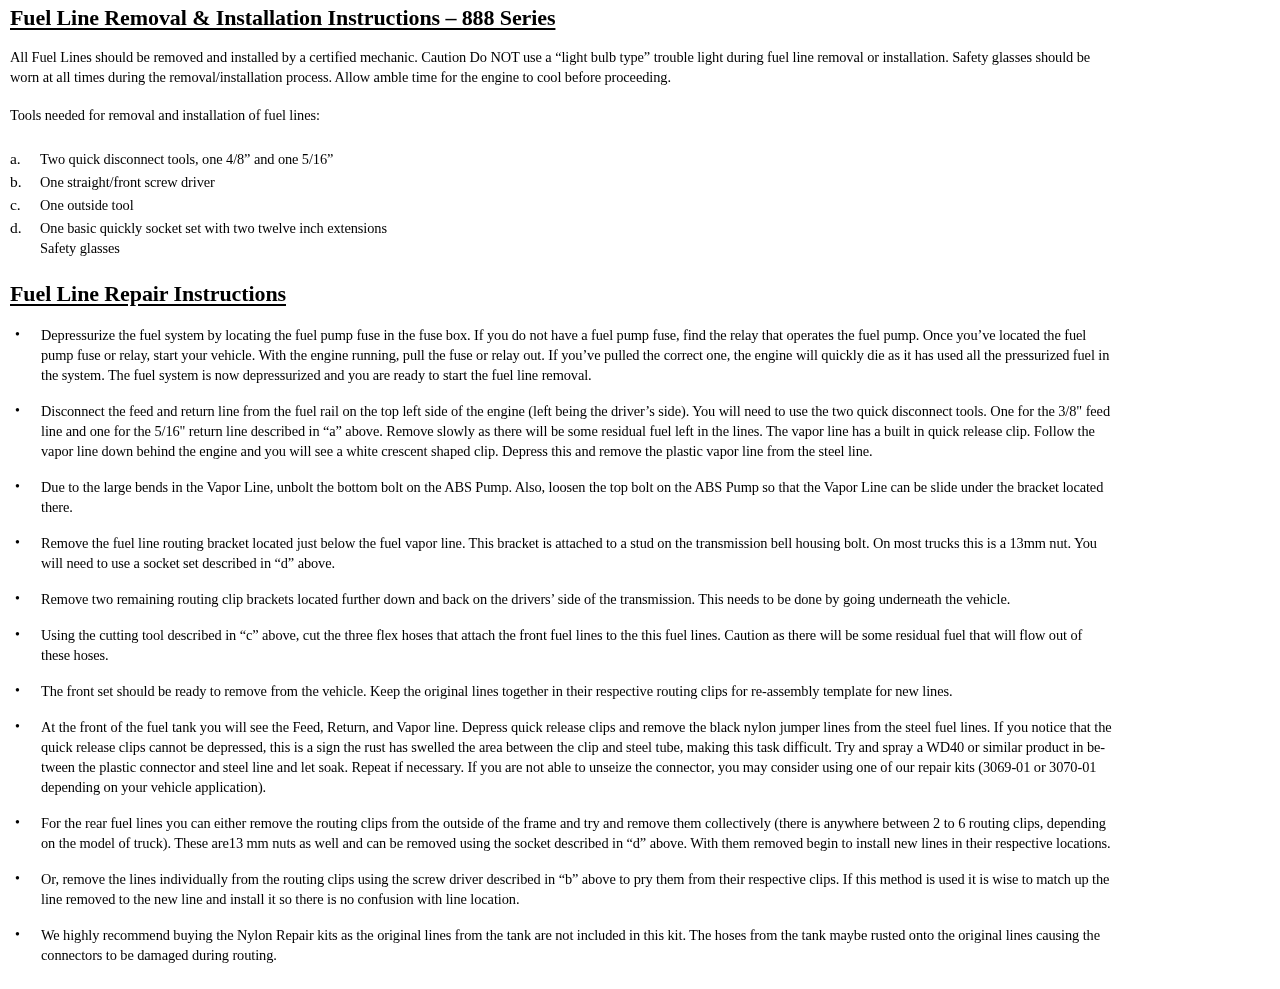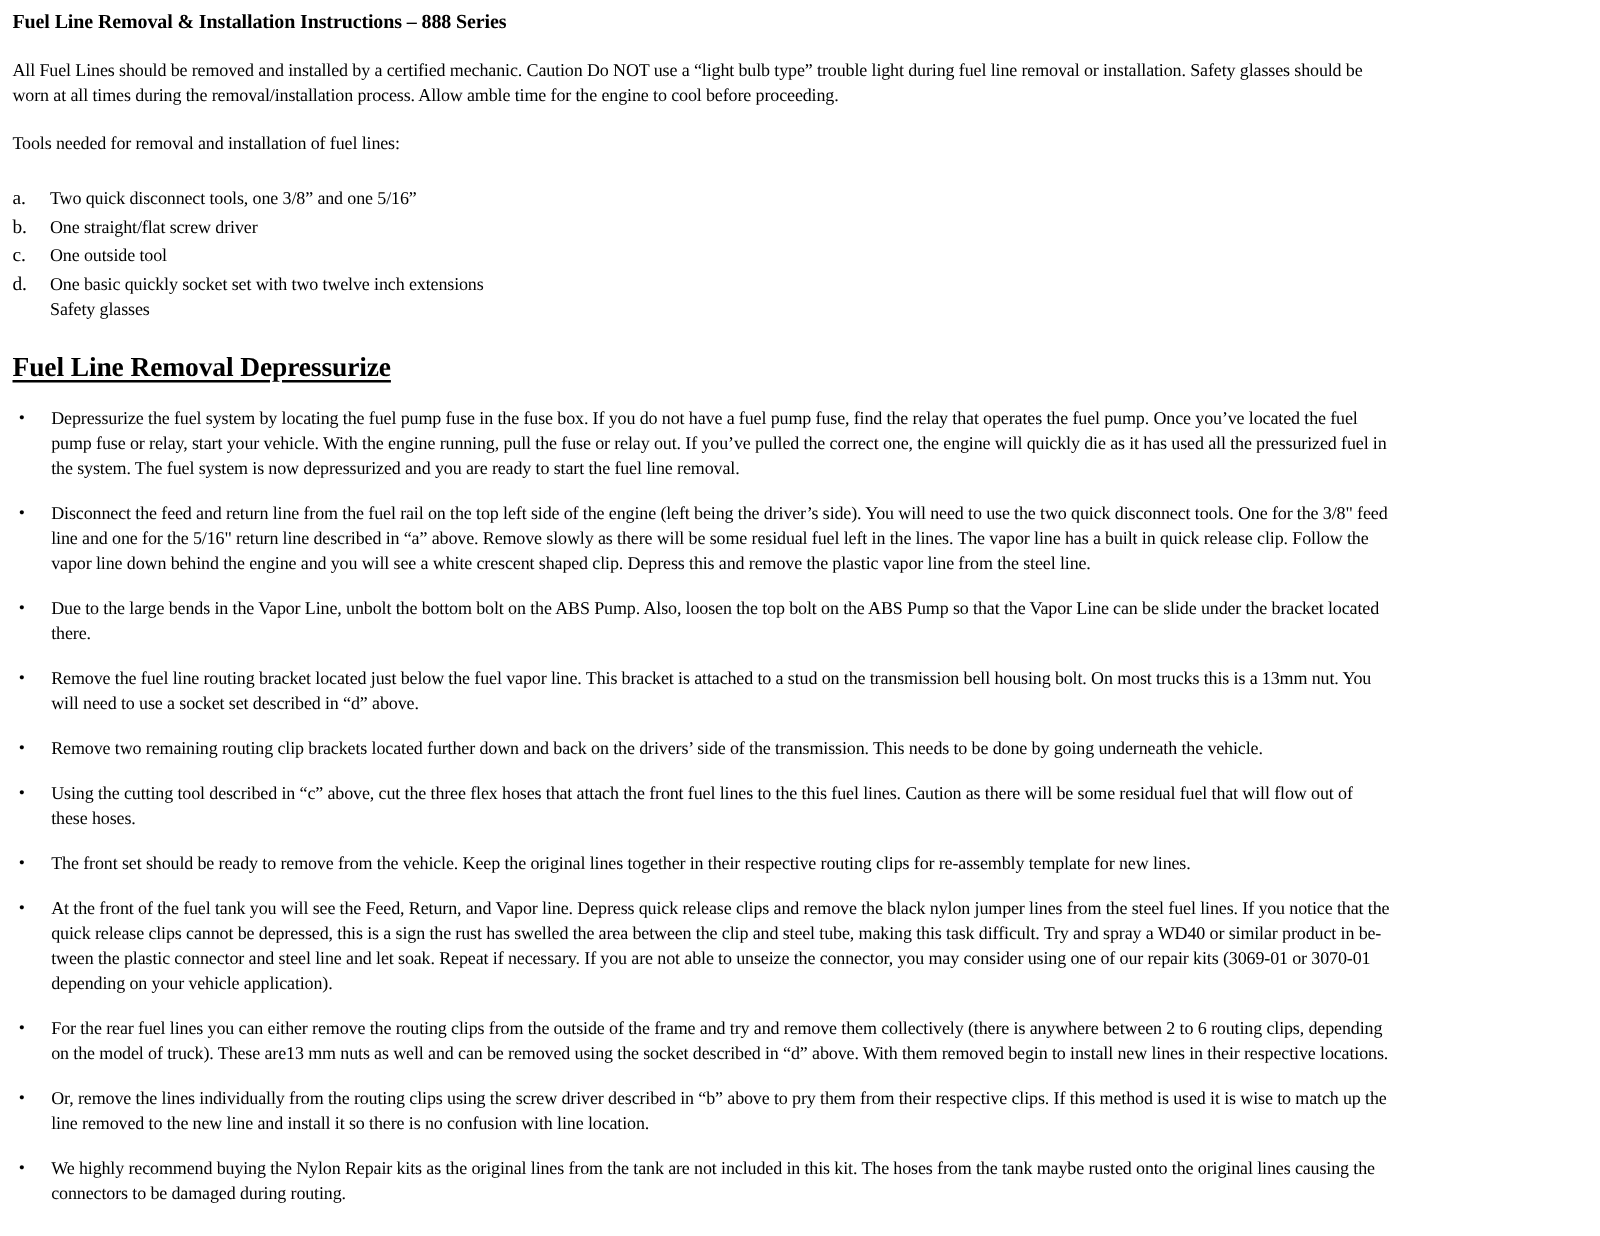--- a/index.html
+++ b/index.html
@@ -14,24 +14,25 @@
     font-family: "Liberation Serif", "DejaVu Serif", serif;
     color: #000000;
     font-size: 14.4px;
     line-height: 20px;
     letter-spacing: -0.1px;
   }
   .page {
     padding: 3px 6px 0 10px;
   }
   h1.doc-title {
-    font-size: 16px;
+    font-size: 22px;
     line-height: 25px;
     font-weight: bold;
     margin: 2px 0 0 0;
+    text-decoration: underline;
     text-decoration-thickness: 2px;
     text-underline-offset: 3px;
   }
   p.intro {
     margin: 17px 0 0 0;
     white-space: pre-line;
   }
   p.tools-intro {
     margin: 18px 0 0 0;
   }
@@ -88,38 +89,38 @@
   <h1 class="doc-title">Fuel Line Removal &amp; Installation Instructions – 888 Series</h1>
 
   <p class="intro">All Fuel Lines should be removed and installed by a certified mechanic. Caution Do NOT use a “light bulb type” trouble light during fuel line removal or installation. Safety glasses should be
 worn at all times during the removal/installation process. Allow amble time for the engine to cool before proceeding.</p>
 
   <p class="tools-intro">Tools needed for removal and installation of fuel lines:</p>
 
   <div class="tools-list">
     <div class="tool-item">
       <span class="tool-marker">a.</span>
-      <span class="tool-text">Two quick disconnect tools, one 3/8” and one 5/16”</span>
+      <span class="tool-text">Two quick disconnect tools, one 4/8” and one 5/16”</span>
     </div>
     <div class="tool-item">
       <span class="tool-marker">b.</span>
-      <span class="tool-text">One straight/flat screw driver</span>
+      <span class="tool-text">One straight/front screw driver</span>
     </div>
     <div class="tool-item">
       <span class="tool-marker">c.</span>
       <span class="tool-text">One outside tool</span>
     </div>
     <div class="tool-item">
       <span class="tool-marker">d.</span>
       <span class="tool-text">One basic quickly socket set with two twelve inch extensions
 Safety glasses</span>
     </div>
   </div>
 
-  <h2 class="section-title">Fuel Line Removal Depressurize</h2>
+  <h2 class="section-title">Fuel Line Repair Instructions</h2>
 
   <ul class="bullet-list">
     <li>
       <span class="bullet-marker">•</span>
       <span class="bullet-text">Depressurize the fuel system by locating the fuel pump fuse in the fuse box. If you do not have a fuel pump fuse, find the relay that operates the fuel pump. Once you’ve located the fuel
 pump fuse or relay, start your vehicle. With the engine running, pull the fuse or relay out. If you’ve pulled the correct one, the engine will quickly die as it has used all the pressurized fuel in
 the system. The fuel system is now depressurized and you are ready to start the fuel line removal.</span>
     </li>
     <li>
       <span class="bullet-marker">•</span>

